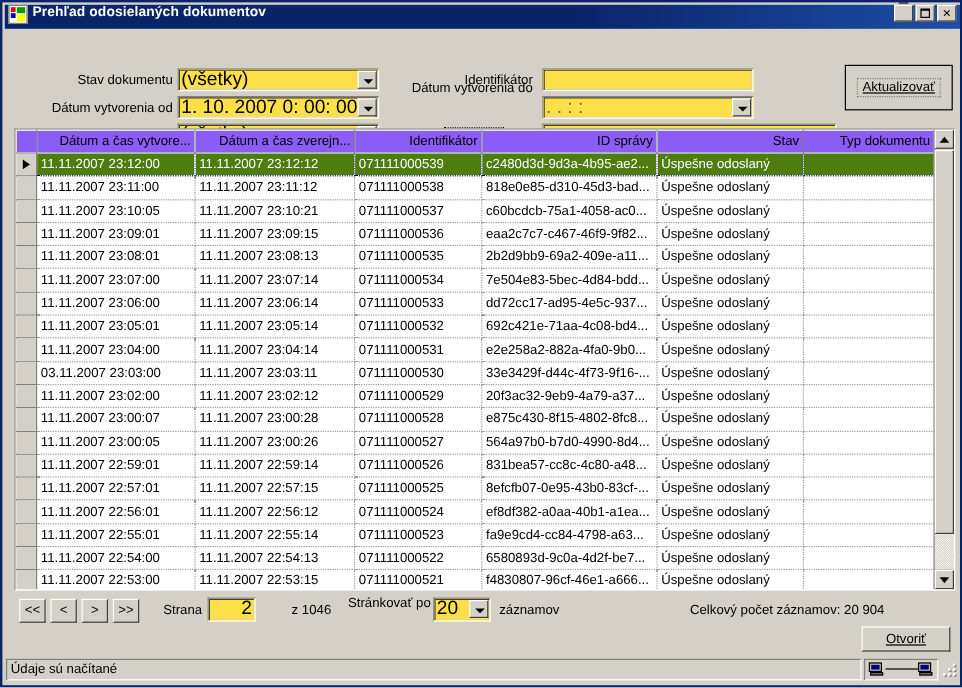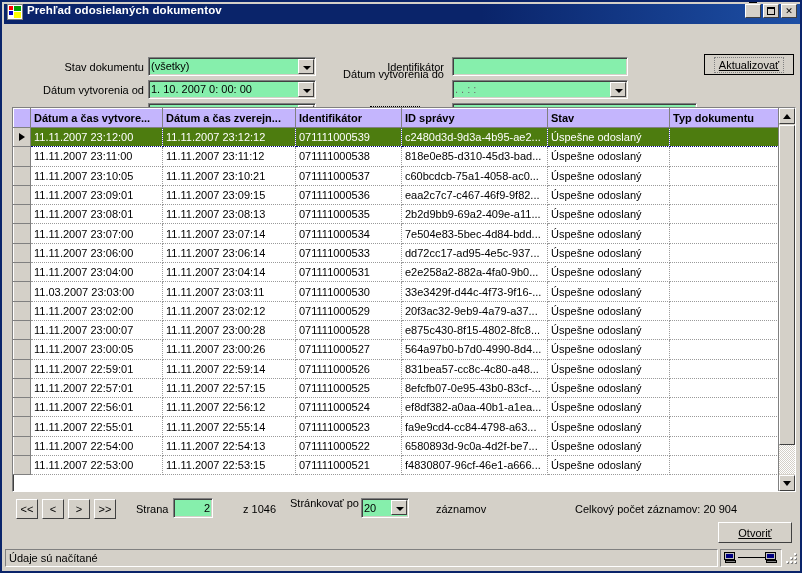--- a/index.html
+++ b/index.html
@@ -89,25 +89,25 @@
   .lbl {
     position: absolute;
     font-size: 11px;
     color: #000;
     white-space: nowrap;
     text-align: right;
   }
   .field {
     position: absolute;
     box-sizing: border-box;
-    background: #86efac;
+    background: #fde047;
     border: 1px solid;
     border-color: #808080 #ffffff #ffffff #808080;
     box-shadow: inset 1px 1px 0 #404040, inset -1px -1px 0 #d4d0c8;
-    font-size: 11px;
+    font-size: 16px;
     line-height: 17px;
     padding: 0 2px;
     overflow: hidden;
     white-space: nowrap;
   }
   .combo .arrow {
     position: absolute;
     right: 1px; top: 1px;
     width: 16px; height: 15px;
     background: #d4d0c8;
@@ -169,27 +169,27 @@
     overflow: hidden;
   }
   table.dg {
     border-collapse: collapse;
     table-layout: fixed;
     width: 765px;
     font-size: 11px;
   }
   table.dg th {
     height: 19px;
-    background: #c4b5fd;
+    background: #8b5cf6;
     border-right: 1px solid #808080;
     border-bottom: 1px solid #808080;
     border-top: 1px solid #ffffff;
     border-left: 1px solid #ffffff;
-    font-weight: bold;
-    text-align: left;
+    font-weight: normal;
+    text-align: right;
     padding: 0 3px;
     white-space: nowrap;
     overflow: hidden;
     box-sizing: border-box;
   }
   table.dg th.rowsel {
     border-left: 1px solid #ffffff;
   }
   table.dg td {
     height: 19.3px;
@@ -385,21 +385,21 @@
     <div class="field combo dtp" style="left:448px; top:56px; width:176px; height:19px; color:#6b6b6b;">
       <span>     .      .              :      :</span>
       <span class="arrow"></span>
     </div>
 
     <span class="lbl focusdots" style="left:366px; top:82px;">ID správy</span>
     <div class="field" style="left:448px; top:79px; width:245px; height:19px;">
       <span></span>
     </div>
 
-    <div class="btn default" style="left:700px; top:30px; width:90px; height:21px;">
+    <div class="btn default" style="left:700px; top:30px; width:90px; height:38px;">
       <span class="inner"><span class="acc">Aktualizovať</span></span>
     </div>
   </div>
 
   <div class="grid">
     <table class="dg">
       <colgroup>
         <col style="width:17px">
         <col style="width:132px">
         <col style="width:133px">
@@ -480,30 +480,39 @@
             <td class="rowhdr"></td>
             <td>11.11.2007 23:06:00</td>
             <td>11.11.2007 23:06:14</td>
             <td>071111000533</td>
             <td>dd72cc17-ad95-4e5c-937...</td>
             <td>Úspešne odoslaný</td>
             <td></td>
           </tr>
           <tr>
             <td class="rowhdr"></td>
+            <td>11.11.2007 23:05:01</td>
+            <td>11.11.2007 23:05:14</td>
+            <td>071111000532</td>
+            <td>692c421e-71aa-4c08-bd4...</td>
+            <td>Úspešne odoslaný</td>
+            <td></td>
+          </tr>
+          <tr>
+            <td class="rowhdr"></td>
             <td>11.11.2007 23:04:00</td>
             <td>11.11.2007 23:04:14</td>
             <td>071111000531</td>
             <td>e2e258a2-882a-4fa0-9b0...</td>
             <td>Úspešne odoslaný</td>
             <td></td>
           </tr>
           <tr>
             <td class="rowhdr"></td>
-            <td>11.03.2007 23:03:00</td>
+            <td>03.11.2007 23:03:00</td>
             <td>11.11.2007 23:03:11</td>
             <td>071111000530</td>
             <td>33e3429f-d44c-4f73-9f16-...</td>
             <td>Úspešne odoslaný</td>
             <td></td>
           </tr>
           <tr>
             <td class="rowhdr"></td>
             <td>11.11.2007 23:02:00</td>
             <td>11.11.2007 23:02:12</td>
@@ -605,21 +614,21 @@
     <div class="field" style="left:171px; top:4px; width:40px; height:20px; line-height:18px; text-align:right;">
       <span>2</span>
     </div>
     <span class="ptxt" style="left:217px; top:9px;margin-left:24px;">z  1046</span>
 
     <span class="ptxt" style="left:288px; top:3px;">Stránkovať po</span>
     <div class="field combo" style="left:359px; top:4px; width:48px; height:20px; line-height:18px;">
       <span>20</span>
       <span class="arrow"></span>
     </div>
-    <span class="ptxt" style="left:434px; top:9px;">záznamov</span>
+    <span class="ptxt" style="left:414px; top:9px;">záznamov</span>
 
     <span class="ptxt" style="left:573px; top:9px;">Celkový počet záznamov: 20 904</span>
 
     <div class="btn" style="left:716px; top:28px; width:74px; height:21px;">
       <span class="inner"><span class="acc">Otvoriť</span></span>
     </div>
   </div>
 
   <div class="statusbar">
     <span class="sb-panel sb-main">Údaje sú načítané</span>

